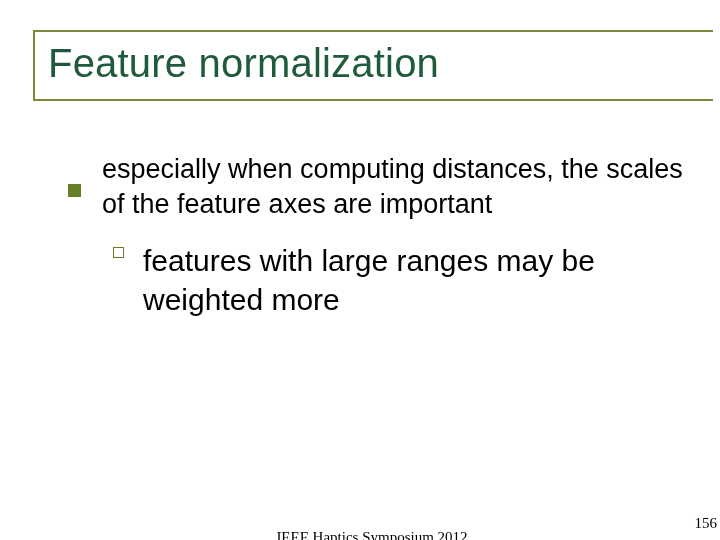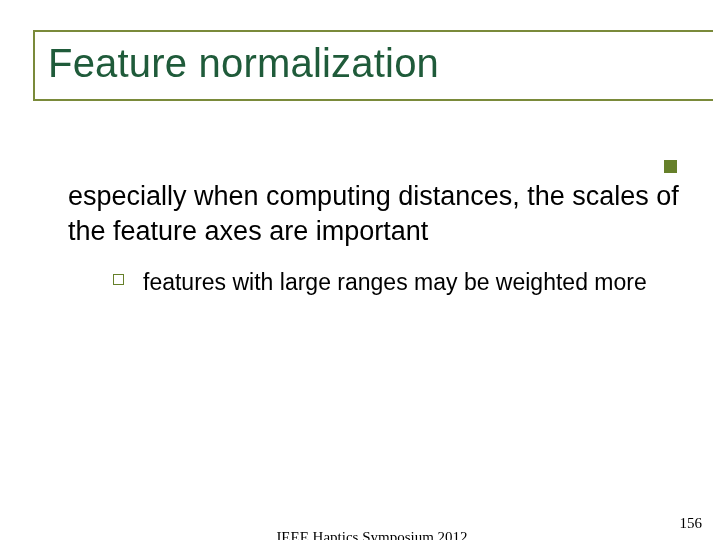--- a/index.html
+++ b/index.html
@@ -30,23 +30,22 @@
     color: #1f5b3a;
     font-weight: normal;
     letter-spacing: 0.2px;
   }
   .content {
     margin-top: 48px;
     padding-left: 22px;
   }
   .l1 {
     display: flex;
-    align-items: flex-end;
+    align-items: center;
     margin-bottom: 8px;
-    flex-direction: column;
   }
   .l1 .bullet {
     width: 13px;
     height: 13px;
     background: #66802a;
     flex: 0 0 auto;
     margin-top: 11px;
     margin-right: 18px;
   }
   .l1 .txt {
@@ -63,39 +62,39 @@
   }
   .l2 .bullet {
     width: 11px;
     height: 11px;
     border: 1.5px solid #66802a;
     flex: 0 0 auto;
     margin-top: 9px;
     margin-right: 16px;
   }
   .l2 .txt {
-    font-size: 23px;
+    font-size: 30px;
     color: #000;
     line-height: 1.3;
   }
   .italic { font-style: italic; }
   .footer {
     position: absolute;
     bottom: 0;
     left: 0;
     width: 100%;
     text-align: center;
     font-family: "Times New Roman", Times, serif;
     font-size: 15px;
     color: #000;
   }
   .pagenum {
     position: absolute;
     bottom: 14px;
-    right: 24px;
+    right: 9px;
     font-family: "Times New Roman", Times, serif;
     font-size: 15px;
     color: #000;
   }
 </style>
 </head>
 <body>
 
 <div class="slide">
 

